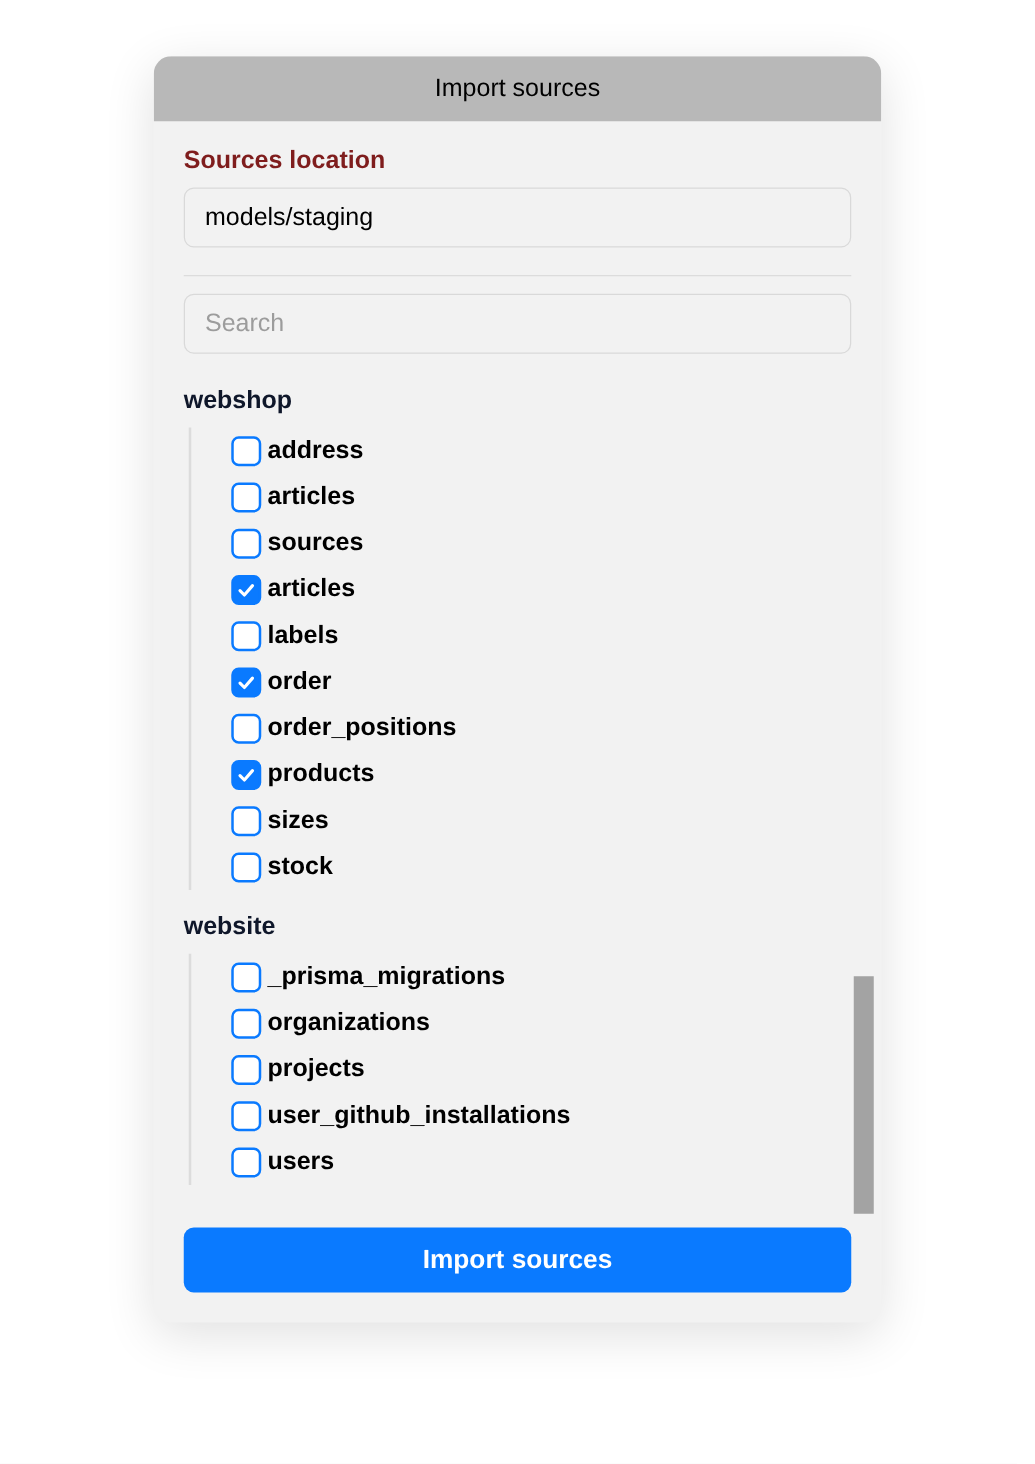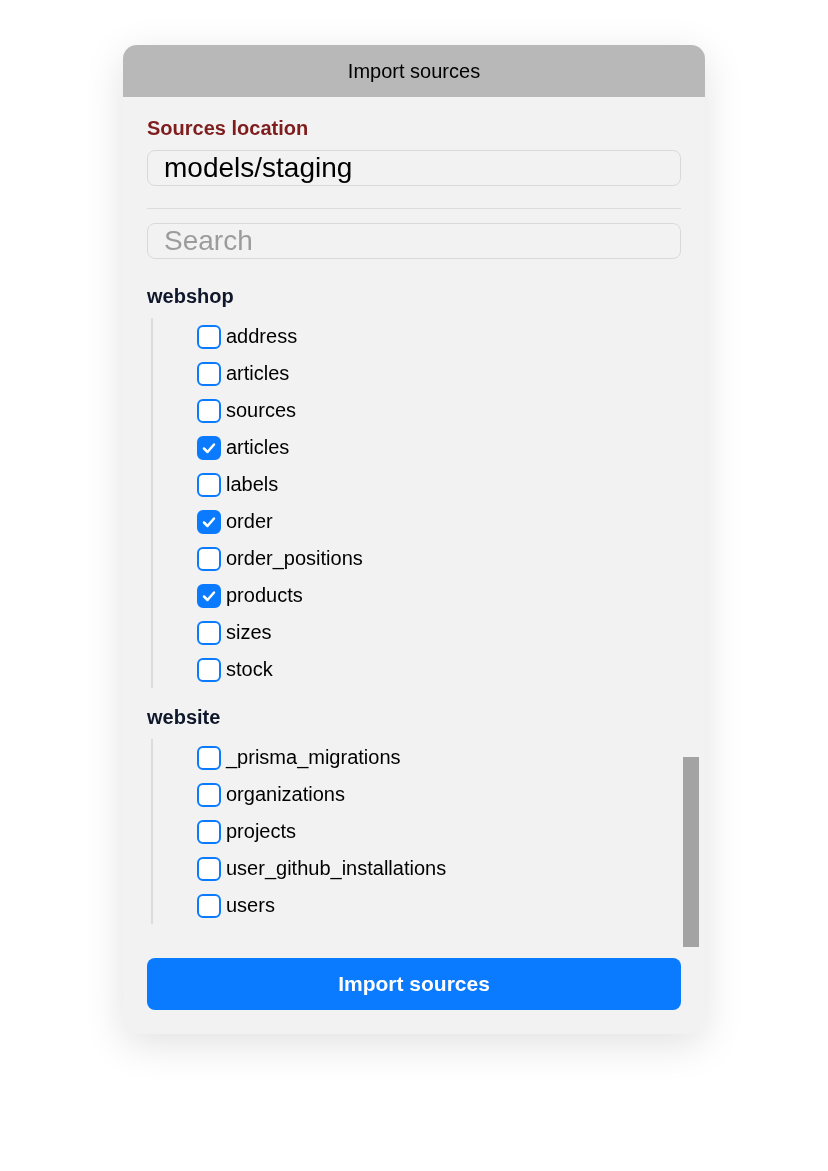--- a/index.html
+++ b/index.html
@@ -42,26 +42,26 @@
       padding: 20px 24px 18px 24px;
     }
     .section-label {
       font-size: 20px;
       font-weight: 600;
       color: #7f1d1d;
       margin-bottom: 10px;
     }
     .text-input {
       width: 100%;
-      height: 36px;
+      height: 48px;
       background: #f2f2f2;
       border: 1px solid #d9d9d9;
       border-radius: 8px;
       padding: 0 16px;
-      font-size: 28px;
+      font-size: 20px;
       color: #000;
       outline: none;
       font-family: inherit;
     }
     .text-input::placeholder {
       color: #9c9c9c;
     }
     .divider {
       height: 1px;
       background: #dcdcdc;
@@ -81,21 +81,22 @@
       color: #0f172a;
       margin-bottom: 10px;
       margin-top: 18px;
     }
     .group-label:first-child {
       margin-top: 0;
     }
     .group-items {
       border-left: 2px solid #dcdcdc;
       margin-left: 4px;
-      padding-left: 44px;
+      padding-left: 32px;
+      font-weight: bold;
     }
     .item-row {
       display: flex;
       align-items: center;
       gap: 5px;
       height: 37px;
     }
     .checkbox {
       width: 24px;
       height: 24px;

